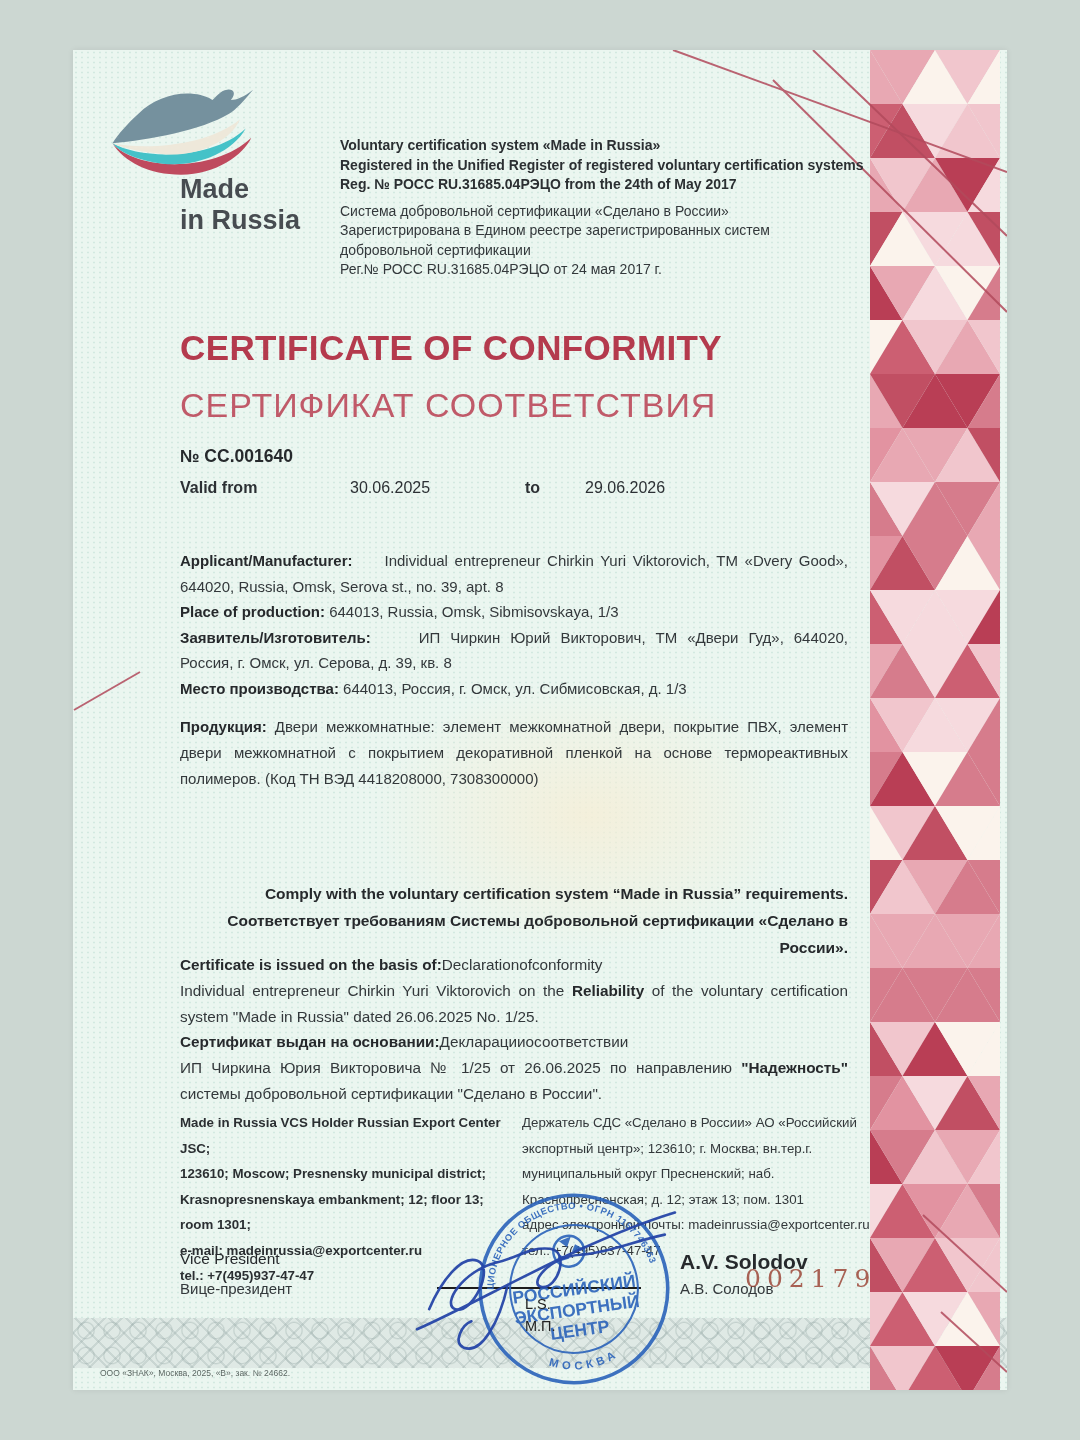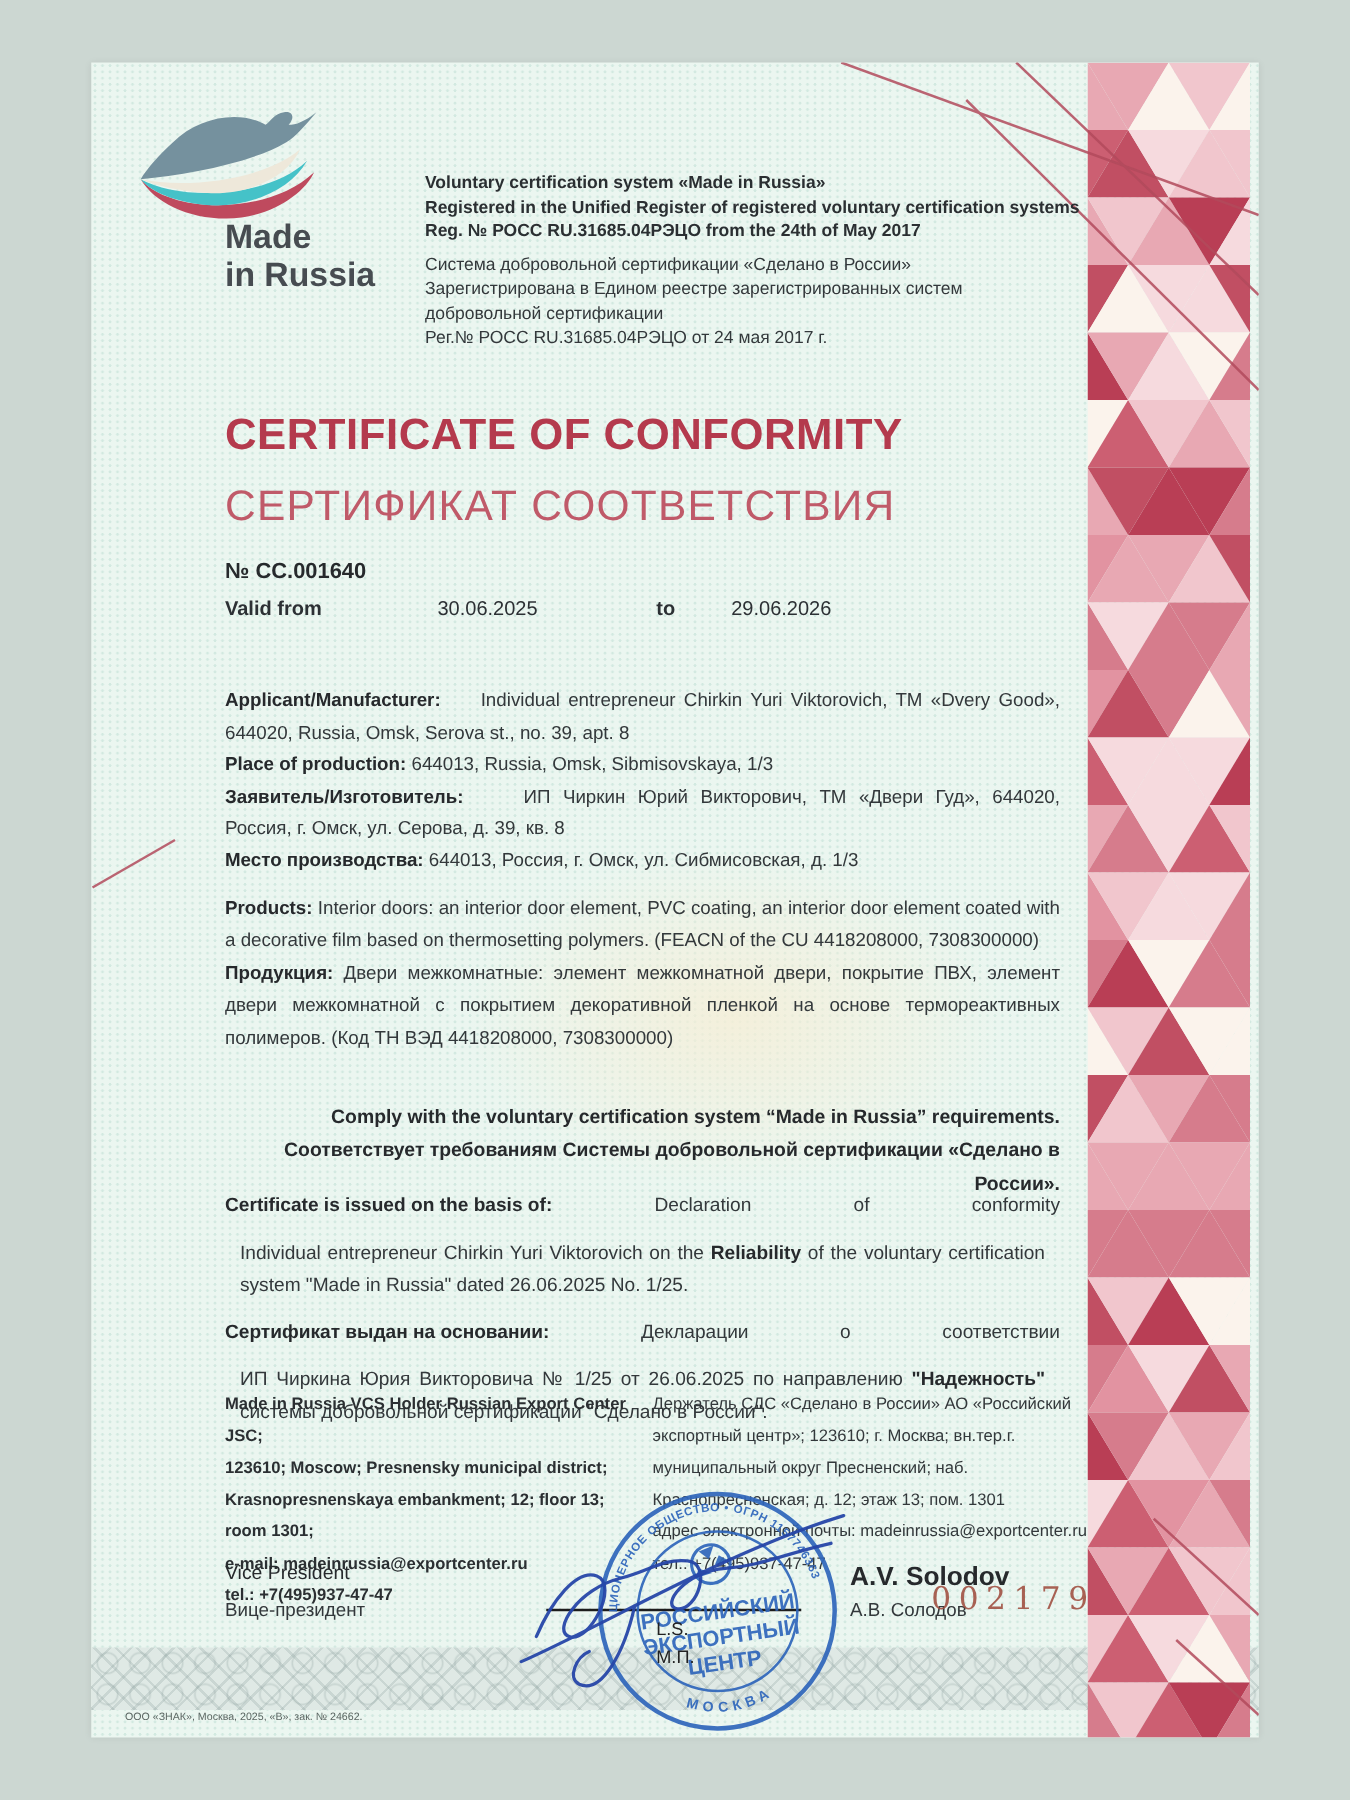--- a/index.html
+++ b/index.html
@@ -63,22 +63,22 @@
   .textblock p{margin:0;}
   .justify{text-align:justify;}
   .lbl{font-weight:bold;color:#26292c;}
   .gap-lg{margin-right:32px;}
   .gap-xl{margin-right:48px;}
 
   .comply{left:107px;top:830px;width:668px;font-size:15.5px;font-weight:bold;line-height:27px;color:#26292c;text-align:right;}
   .comply p{margin:0;}
 
   .basis{left:107px;top:902px;width:668px;font-size:15.3px;line-height:25.8px;color:#33383b;}
-  .basis-line{display:flex;justify-content:space-between;}
-  .basis p{margin:12px;}
+  .basis-line{display:flex;}
+  .basis p{margin:0;}
 
   .contacts-en{left:107px;top:1060px;width:340px;font-size:13.3px;font-weight:bold;line-height:25.5px;color:#2b2f32;}
   .contacts-ru{left:449px;top:1060px;width:352px;font-size:13.3px;line-height:25.5px;color:#33383b;}
 
   .sig-pos-en{left:107px;top:1200px;font-size:15.5px;font-weight:normal;color:#26292c;}
   .sig-pos-ru{left:107px;top:1230px;font-size:15px;color:#33383b;}
   .sig-name-en{left:607px;top:1200px;font-size:21px;font-weight:bold;color:#26292c;}
   .sig-name-ru{left:607px;top:1230px;font-size:15px;color:#33383b;}
   .sig-line{left:364px;top:1237px;width:204px;height:0;border-top:2px solid #1d1d1d;z-index:5;}
   .seal-marks{left:452px;top:1243px;font-size:14.5px;line-height:22px;color:#222;z-index:6;white-space:pre-line;}
@@ -320,21 +320,20 @@
   </div>
 
   <div class="abs textblock applicant">
     <p class="justify"><b class="lbl gap-lg">Applicant/Manufacturer:</b><span>Individual entrepreneur Chirkin Yuri Viktorovich, TM «Dvery Good», 644020, Russia, Omsk, Serova st., no. 39, apt. 8</span></p>
     <p><b class="lbl">Place of production:</b> <span>644013, Russia, Omsk, Sibmisovskaya, 1/3</span></p>
     <p class="justify"><b class="lbl gap-xl">Заявитель/Изготовитель:</b><span>ИП Чиркин Юрий Викторович, ТМ «Двери Гуд», 644020, Россия, г. Омск, ул. Серова, д. 39, кв. 8</span></p>
     <p><b class="lbl">Место производства:</b> <span>644013, Россия, г. Омск, ул. Сибмисовская, д. 1/3</span></p>
   </div>
 
   <div class="abs textblock products">
-    <p class="justify"><b class="lbl">Products:</b> <span>Interior doors: an interior door element, PVC coating, an interior door element coated with a decorative film based on thermosetting polymers. (FEACN of the CU 4418208000, 7308300000)</span></p>
     <p class="justify"><b class="lbl">Продукция:</b> <span>Двери межкомнатные: элемент межкомнатной двери, покрытие ПВХ, элемент двери межкомнатной с покрытием декоративной пленкой на основе термореактивных полимеров. (Код ТН ВЭД 4418208000, 7308300000)</span></p>
   </div>
 
   <div class="abs comply">
     <p>Comply with the voluntary certification system “Made in Russia” requirements.</p>
     <p>Соответствует требованиям Системы добровольной сертификации «Сделано в России».</p>
   </div>
 
   <div class="abs basis">
     <div class="basis-line">

